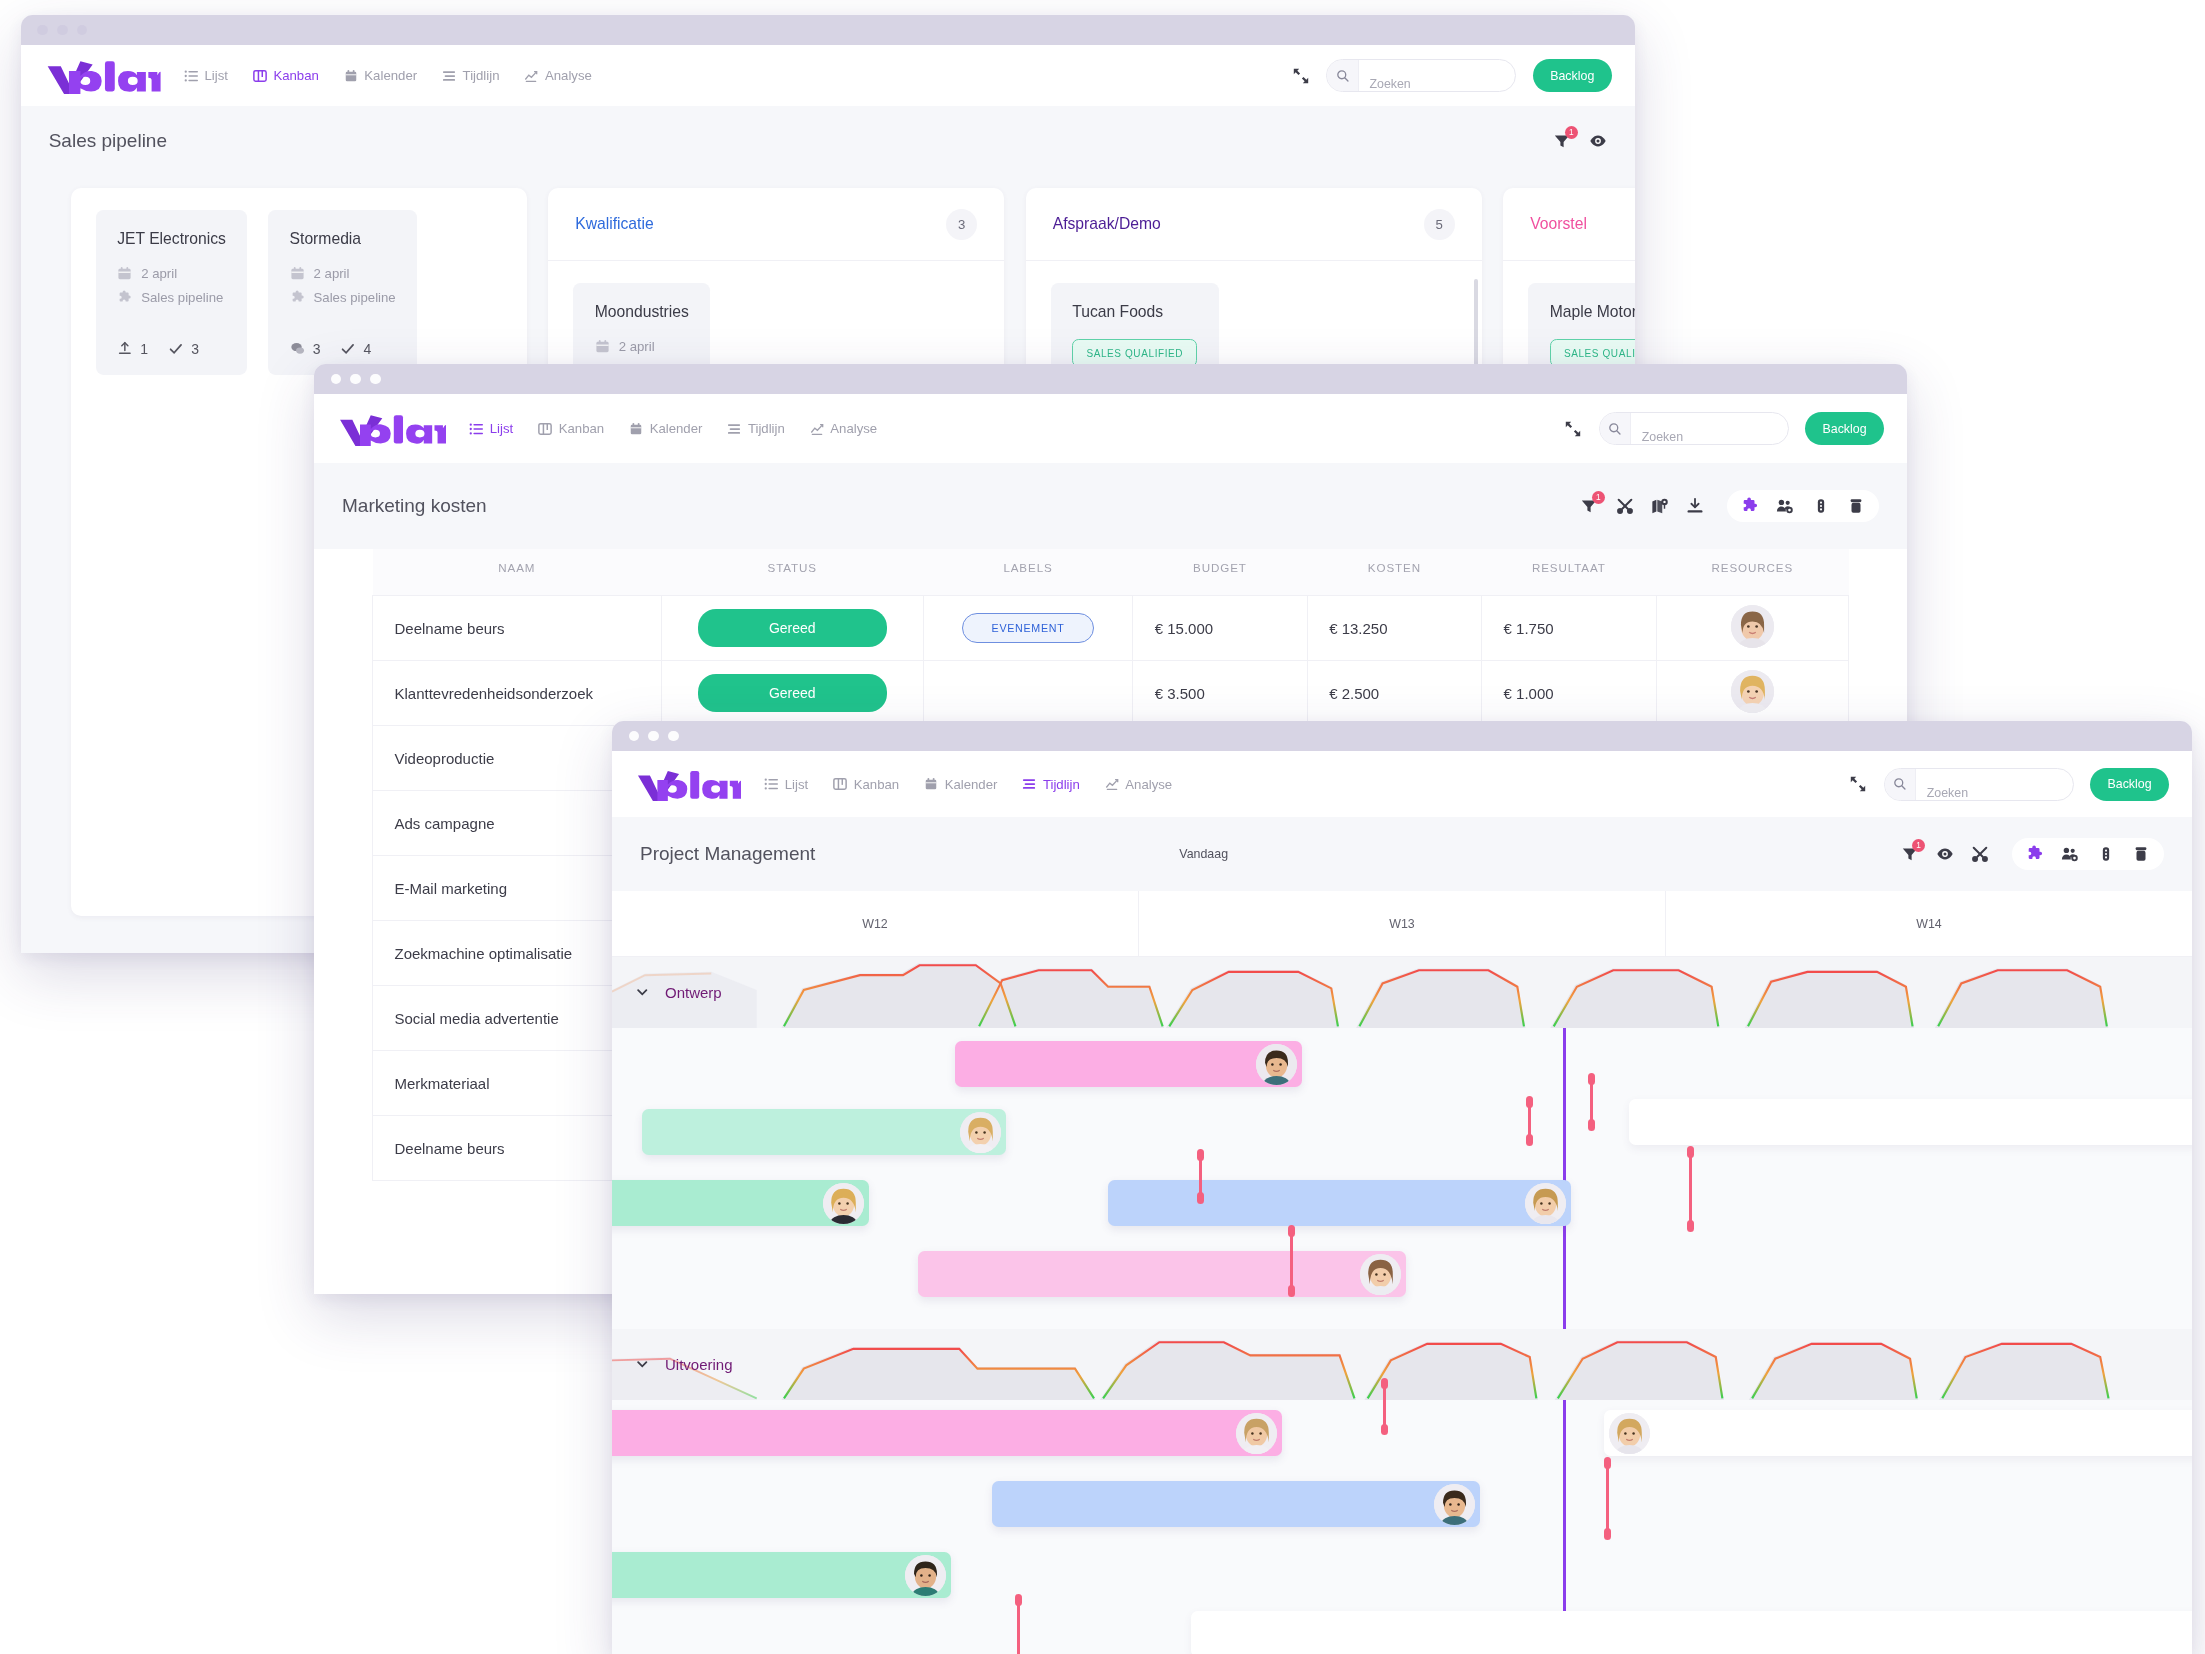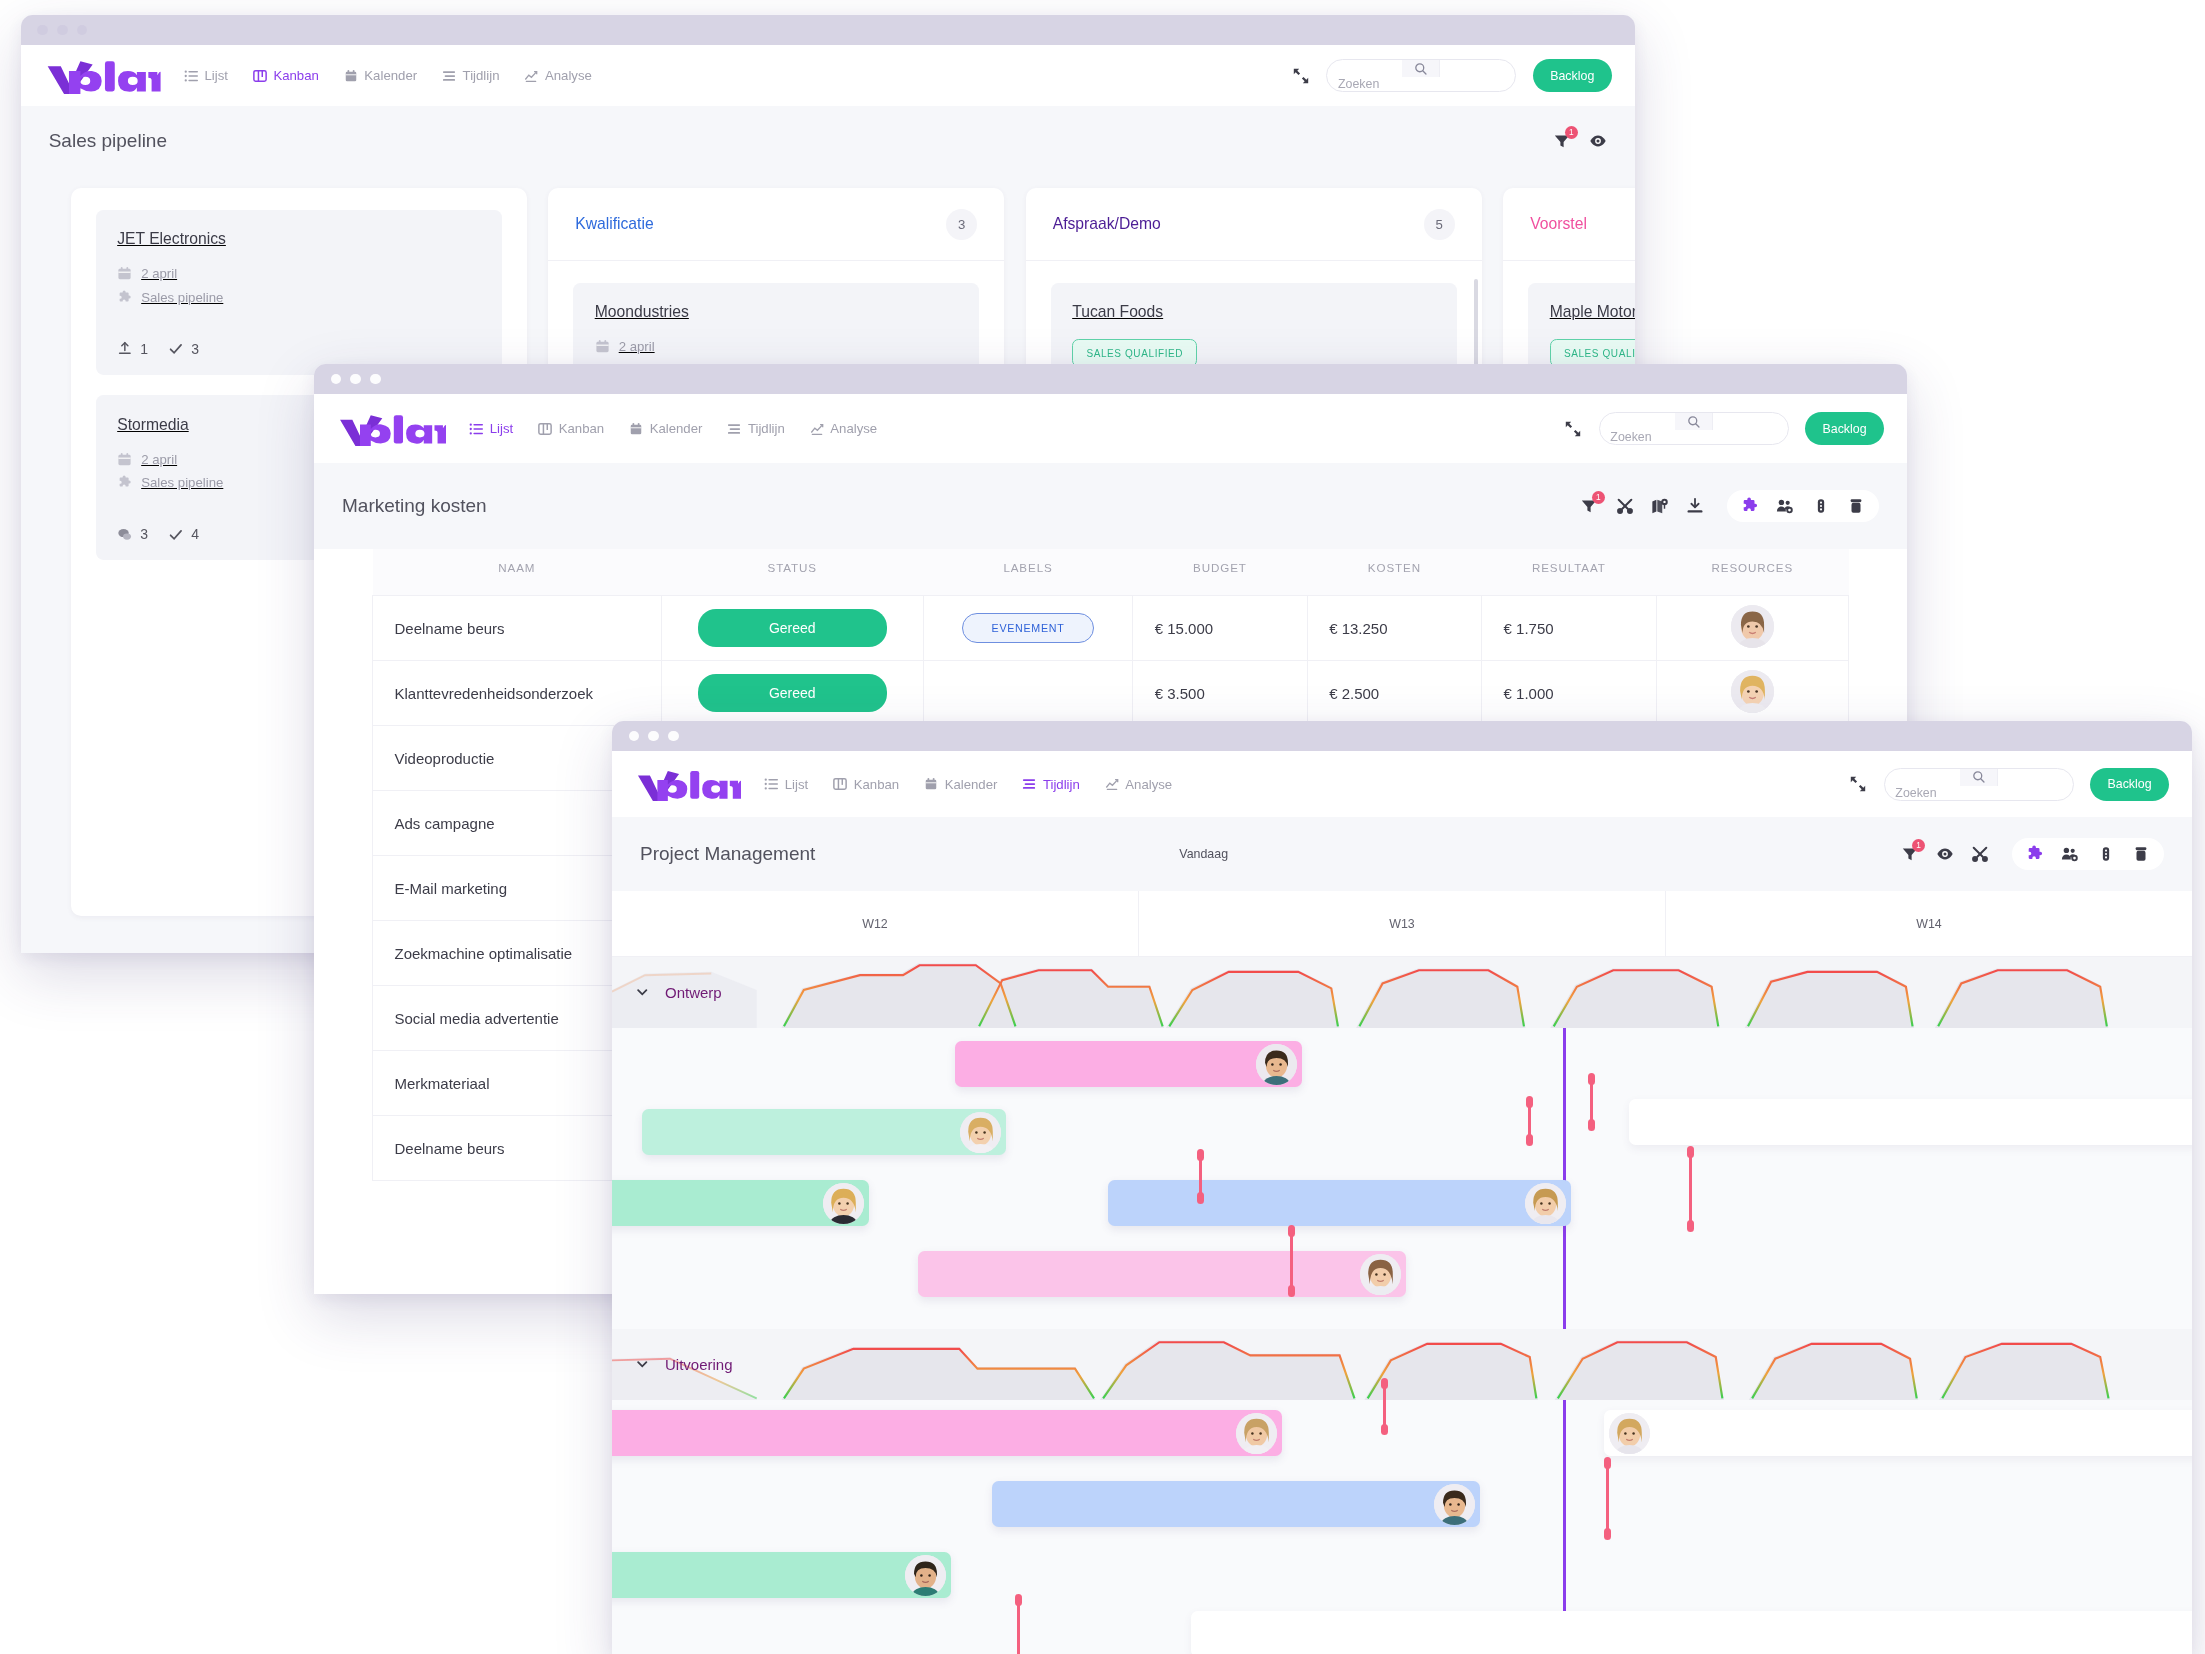--- a/index.html
+++ b/index.html
@@ -45,24 +45,24 @@
     padding: 3.3px 1.7px; cursor: pointer;
   }
   .navitem.active { color: #8b3dec; }
   .navitem .ico { width: 14px; height: 14px; display:block; }
   .navitem .ico svg { display:block; width:14px; height:14px; }
 
   .navright { margin-left: auto; display: flex; align-items: center; gap: 16.5px; }
   .expand-btn { width: 18px; height: 18px; cursor: pointer; }
   .expand-btn svg { display:block; width: 18px; height: 18px; }
   .search {
-    display: flex; align-items: center;
+    display: flex; align-items: flex-end;
     width: 190px; height: 33px;
     border: 0.8px solid #e7e7ef; border-radius: 18px;
-    background: #fff; overflow: hidden; flex-direction: column;
+    background: #fff; overflow: hidden;
   }
   .search .sbox { width: 38px; height: 100%; background: #f6f6fa;
      display:flex; align-items:center; justify-content:center;
      border-right: 0.8px solid #eeeef4; }
   .search .sbox svg { width: 13.2px; height: 13.2px; display:block; }
   .search input {
     border: 0; outline: 0; background: transparent;
     font-family: inherit; font-size: 12.4px; color: #5b5b68;
     padding-left: 10.7px; width: 100%;
   }
@@ -116,21 +116,21 @@
   .kcol-head {
     height: 73px; display: flex; align-items: center;
     padding: 0 27px; border-bottom: 0.8px solid #f0f0f5;
   }
   .kcol-title { font-size: 15.7px; }
   .kcol-count {
     margin-left: auto; width: 31px; height: 31px; border-radius: 50%;
     background: #f4f4f8; color: #6c6c7a; font-size: 13.2px;
     display: flex; align-items: center; justify-content: center;
   }
-  .kcol-body { padding: 21.5px 25px; display: flex; flex-direction: column; gap: 20.7px; text-decoration: underline; }
+  .kcol-body { padding: 21.5px 25px; display: flex; flex-direction: row; gap: 20.7px; }
   .kcard {
     background: #f3f4f8; border-radius: 7.4px;
     padding: 20.7px 21.5px 18px 21.5px;
     min-height: 165px; position: relative;
   }
   .kcard-title { font-size: 15.7px; color: #3b3b47; margin-bottom: 18px; }
   .kmeta { display: flex; align-items: center; gap: 9px; margin-bottom: 8.3px; }
   .kmeta .mi { width: 15px; height: 15px; display:block; flex:0 0 15px; }
   .kmeta .mi svg { width:15px; height:15px; display:block; }
   .kmeta span { font-size: 13.2px; color: #9b9ba8; }

